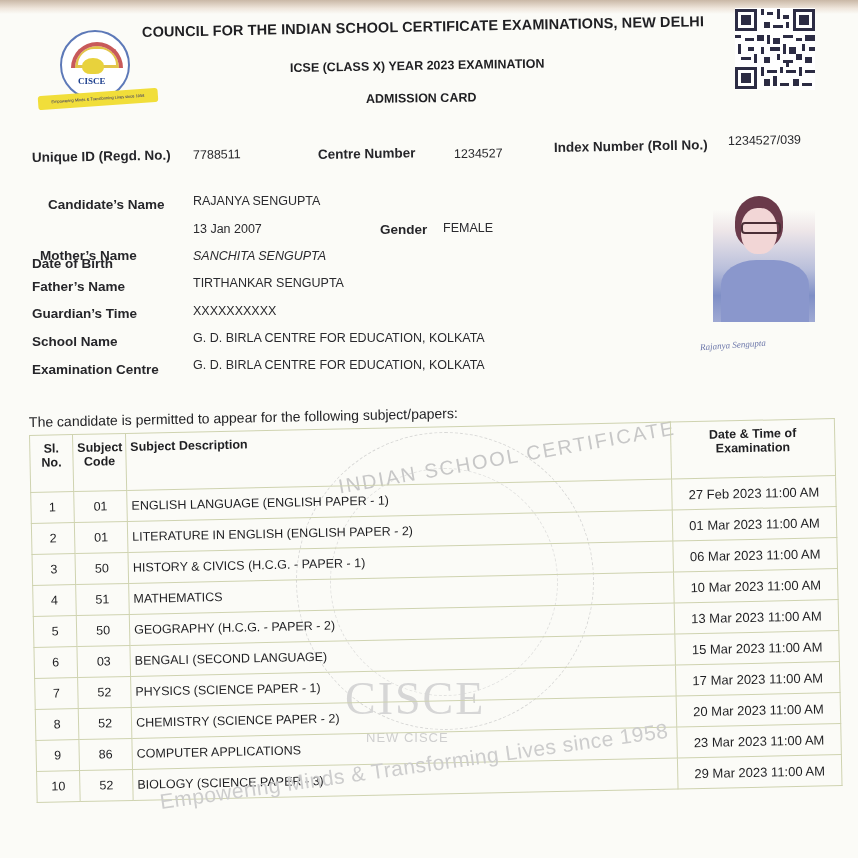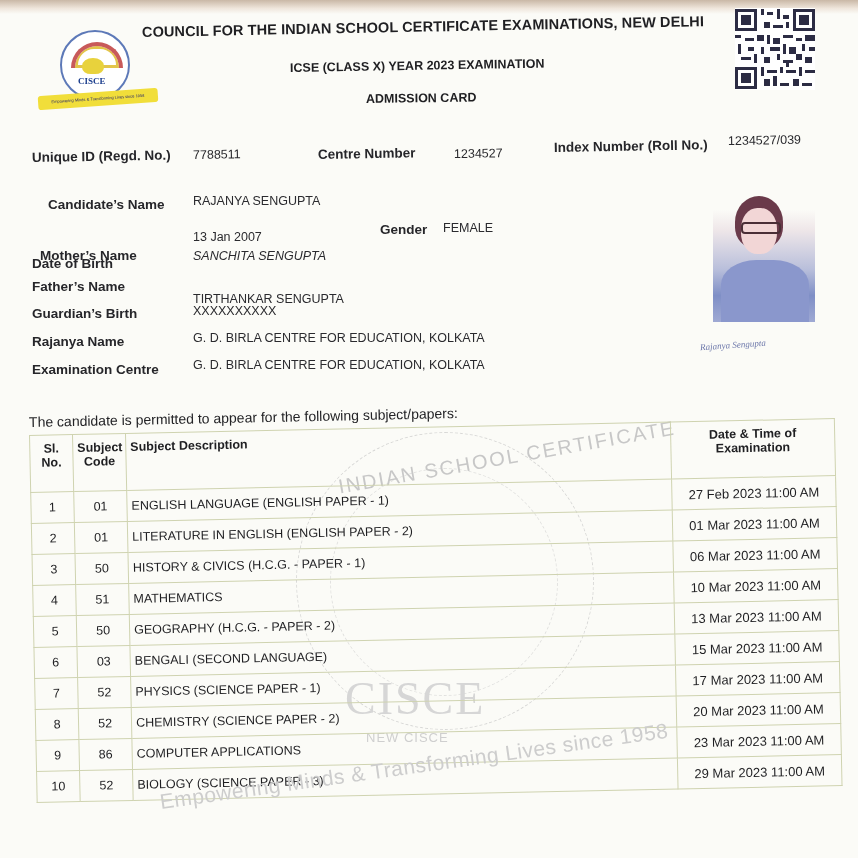--- a/index.html
+++ b/index.html
@@ -171,34 +171,34 @@
   <div class="val tilt" style="left:193px; top:148px;">7788511</div>
   <div class="lbl tilt" style="left:318px; top:147px;">Centre Number</div>
   <div class="val tilt" style="left:442px; top:147px;margin-left:12px;">1234527</div>
   <div class="lbl tilt" style="left:554px; top:140px;">Index Number (Roll No.)</div>
   <div class="val tilt" style="left:728px; top:134px;">1234527/039</div>
 
   <div class="lbl" style="left:48px; top:197px;">Candidate’s Name</div>
   <div class="val" style="left:193px; top:194px;">RAJANYA SENGUPTA</div>
 
   <div class="lbl" style="left:32px; top:225px;margin-top:31px;">Date of Birth</div>
-  <div class="val" style="left:193px; top:222px;margin-top:8px;">13 Jan 2007</div>
+  <div class="val" style="left:193px; top:222px;">13 Jan 2007</div>
   <div class="lbl" style="left:380px; top:222px;">Gender</div>
   <div class="val" style="left:443px; top:221px;">FEMALE</div>
 
   <div class="lbl" style="left:32px; top:248px;margin-left:8px;">Mother’s Name</div>
   <div class="val" style="left:193px; top:249px;font-style:italic;">SANCHITA SENGUPTA</div>
 
   <div class="lbl" style="left:32px; top:279px;">Father’s Name</div>
-  <div class="val" style="left:193px; top:292px;">TIRTHANKAR SENGUPTA</div>
-
-  <div class="lbl" style="left:32px; top:306px;">Guardian’s Birth</div>
+  <div class="val" style="left:193px; top:276px;">TIRTHANKAR SENGUPTA</div>
+
+  <div class="lbl" style="left:32px; top:306px;">Guardian’s Time</div>
   <div class="val" style="left:193px; top:304px;">XXXXXXXXXX</div>
 
-  <div class="lbl" style="left:32px; top:334px;">Rajanya Name</div>
+  <div class="lbl" style="left:32px; top:334px;">School Name</div>
   <div class="val" style="left:193px; top:331px;">G. D. BIRLA CENTRE FOR EDUCATION, KOLKATA</div>
 
   <div class="lbl" style="left:32px; top:362px;">Examination Centre</div>
   <div class="val" style="left:193px; top:358px;">G. D. BIRLA CENTRE FOR EDUCATION, KOLKATA</div>
 
   <div class="photo">
     <div class="hair"></div>
     <div class="face"></div>
     <div class="glasses"></div>
     <div class="body"></div>

